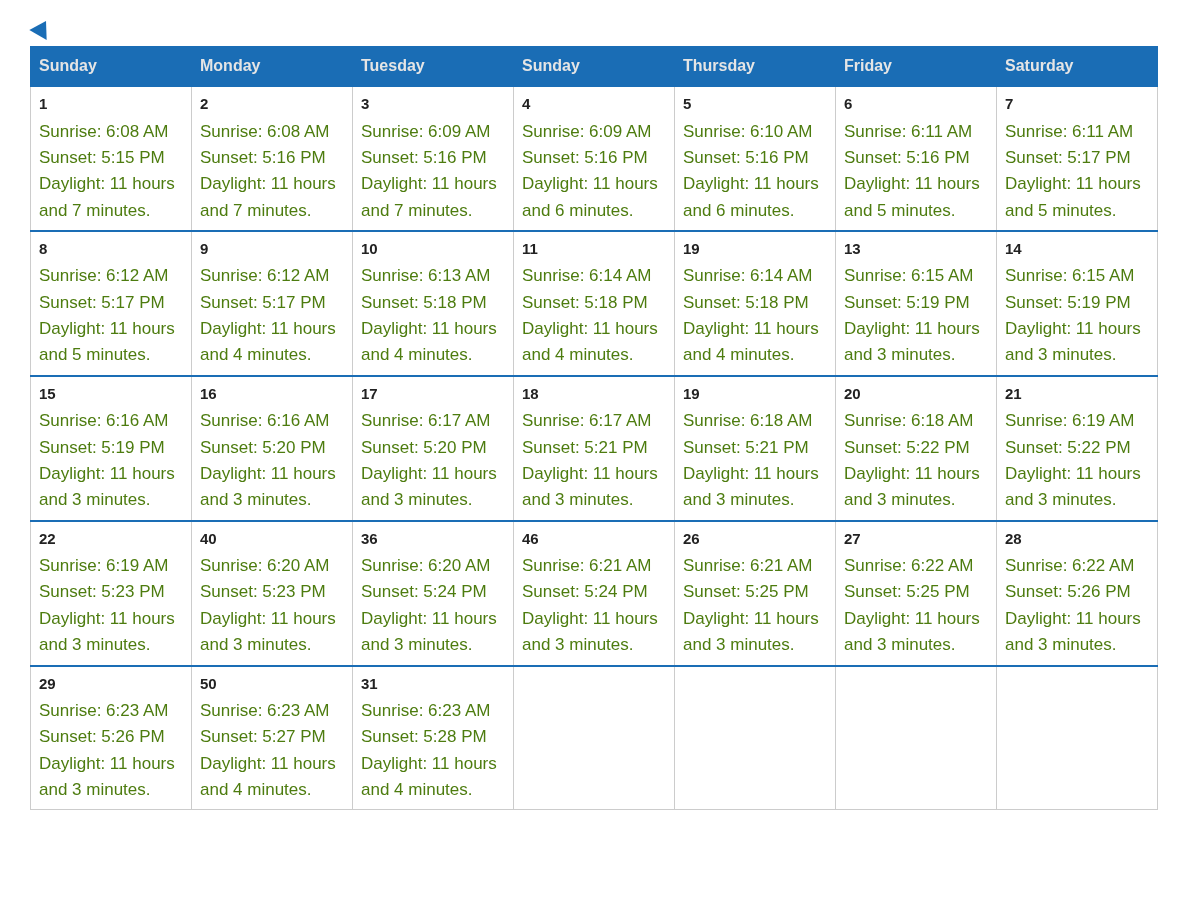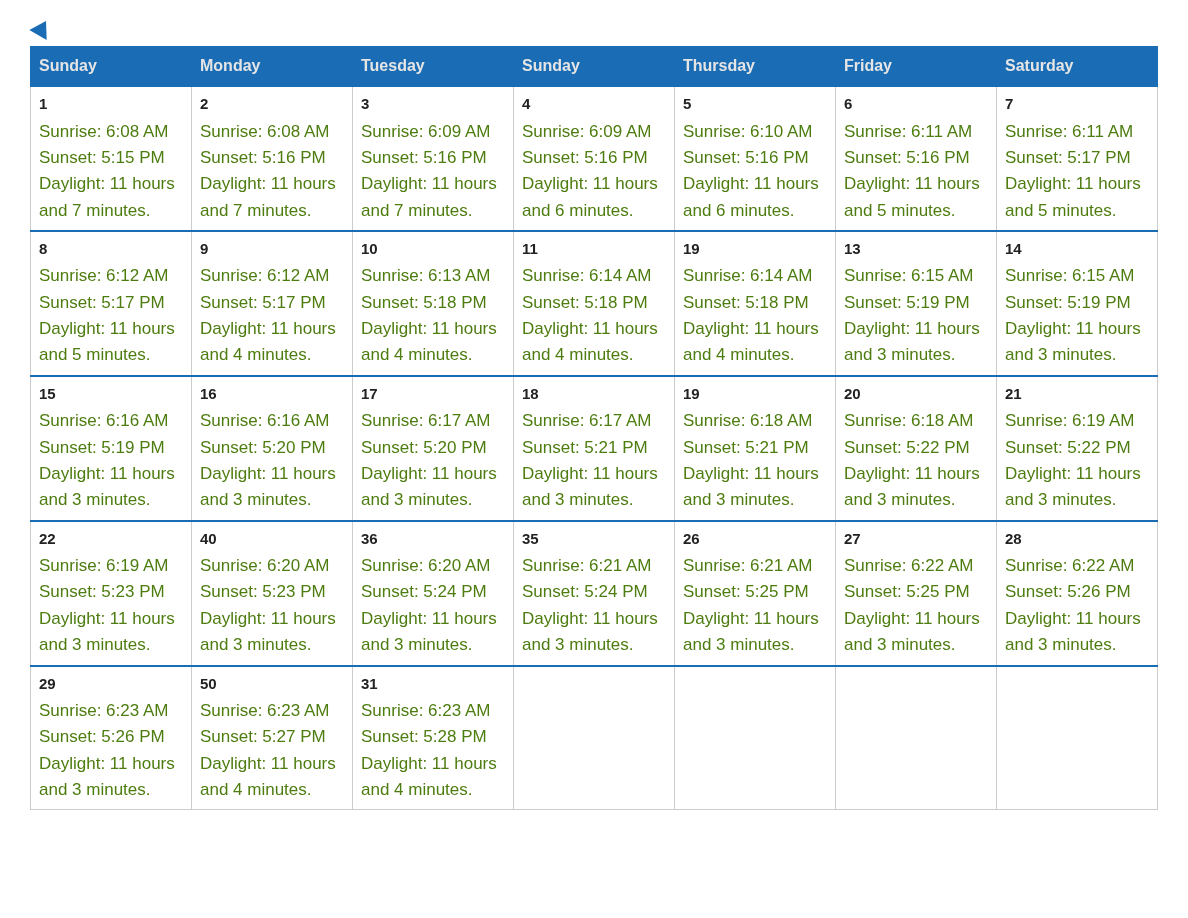--- a/index.html
+++ b/index.html
@@ -161,21 +161,21 @@
         <td><span class="day-number">17</span><span class="day-info">Sunrise: 6:17 AM<br>Sunset: 5:20 PM<br>Daylight: 11 hours<br>and 3 minutes.</span></td>
         <td><span class="day-number">18</span><span class="day-info">Sunrise: 6:17 AM<br>Sunset: 5:21 PM<br>Daylight: 11 hours<br>and 3 minutes.</span></td>
         <td><span class="day-number">19</span><span class="day-info">Sunrise: 6:18 AM<br>Sunset: 5:21 PM<br>Daylight: 11 hours<br>and 3 minutes.</span></td>
         <td><span class="day-number">20</span><span class="day-info">Sunrise: 6:18 AM<br>Sunset: 5:22 PM<br>Daylight: 11 hours<br>and 3 minutes.</span></td>
         <td><span class="day-number">21</span><span class="day-info">Sunrise: 6:19 AM<br>Sunset: 5:22 PM<br>Daylight: 11 hours<br>and 3 minutes.</span></td>
       </tr>
       <tr class="week-row">
         <td><span class="day-number">22</span><span class="day-info">Sunrise: 6:19 AM<br>Sunset: 5:23 PM<br>Daylight: 11 hours<br>and 3 minutes.</span></td>
         <td><span class="day-number">40</span><span class="day-info">Sunrise: 6:20 AM<br>Sunset: 5:23 PM<br>Daylight: 11 hours<br>and 3 minutes.</span></td>
         <td><span class="day-number">36</span><span class="day-info">Sunrise: 6:20 AM<br>Sunset: 5:24 PM<br>Daylight: 11 hours<br>and 3 minutes.</span></td>
-        <td><span class="day-number">35</span><span class="day-info">Sunrise: 6:21 AM<br>Sunset: 5:24 PM<br>Daylight: 11 hours<br>and 3 minutes.</span></td>
+        <td><span class="day-number">46</span><span class="day-info">Sunrise: 6:21 AM<br>Sunset: 5:24 PM<br>Daylight: 11 hours<br>and 3 minutes.</span></td>
         <td><span class="day-number">26</span><span class="day-info">Sunrise: 6:21 AM<br>Sunset: 5:25 PM<br>Daylight: 11 hours<br>and 3 minutes.</span></td>
         <td><span class="day-number">27</span><span class="day-info">Sunrise: 6:22 AM<br>Sunset: 5:25 PM<br>Daylight: 11 hours<br>and 3 minutes.</span></td>
         <td><span class="day-number">28</span><span class="day-info">Sunrise: 6:22 AM<br>Sunset: 5:26 PM<br>Daylight: 11 hours<br>and 3 minutes.</span></td>
       </tr>
       <tr class="week-row">
         <td><span class="day-number">29</span><span class="day-info">Sunrise: 6:23 AM<br>Sunset: 5:26 PM<br>Daylight: 11 hours<br>and 3 minutes.</span></td>
         <td><span class="day-number">50</span><span class="day-info">Sunrise: 6:23 AM<br>Sunset: 5:27 PM<br>Daylight: 11 hours<br>and 4 minutes.</span></td>
         <td><span class="day-number">31</span><span class="day-info">Sunrise: 6:23 AM<br>Sunset: 5:28 PM<br>Daylight: 11 hours<br>and 4 minutes.</span></td>
         <td class="empty-cell"></td>
         <td class="empty-cell"></td>

